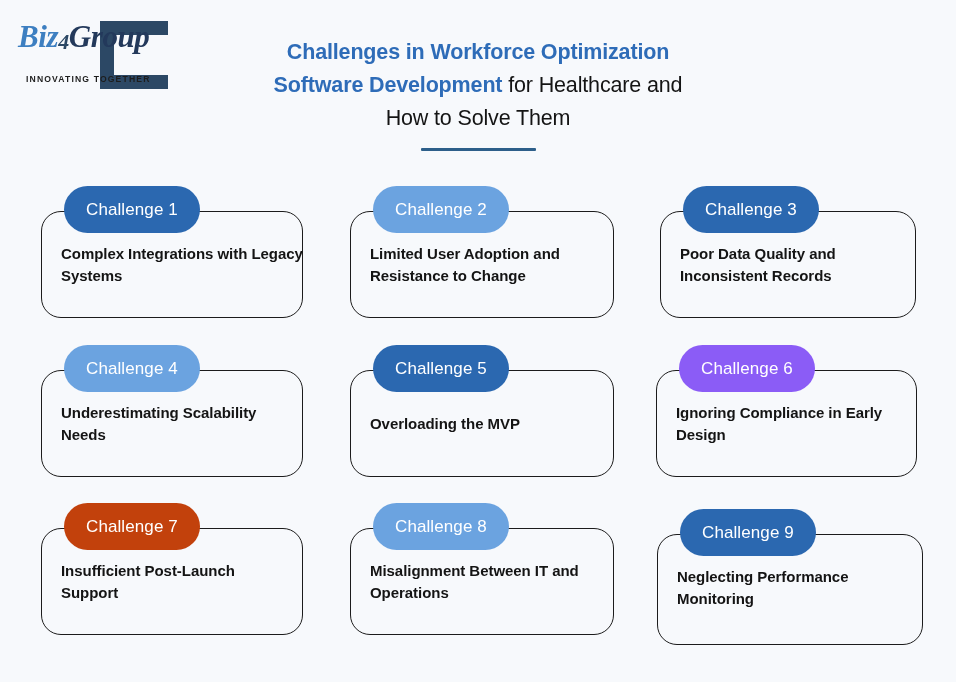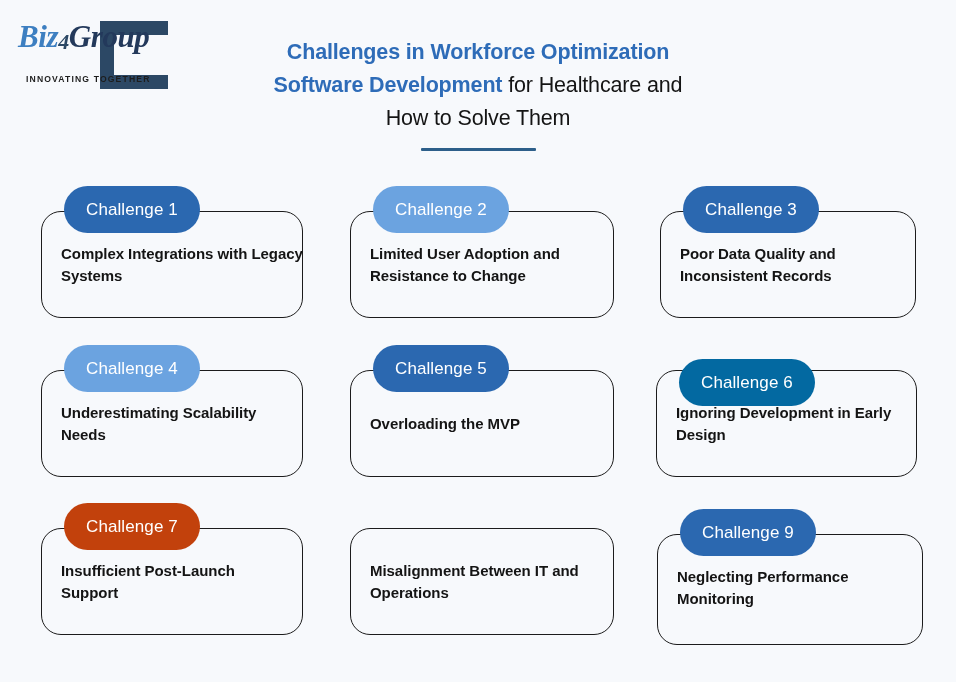--- a/index.html
+++ b/index.html
@@ -221,30 +221,31 @@
       <div class="badge" style="background: rgb(107, 163, 224);">Challenge 4</div>
       <div class="card-body" style="color: rgb(20, 20, 20);">Underestimating Scalability Needs</div>
     </div>
     <div class="cardwrap" style="left: 350px; top: 180px; width: 264px; height: 132px;">
       <div class="card" style="width: 264px; height: 107px; border-color: rgb(28, 28, 28);"></div>
       <div class="badge" style="background: rgb(43, 104, 176);">Challenge 5</div>
       <div class="card-body centered" style="top: 25px; height: 107px; color: rgb(20, 20, 20);">Overloading the MVP</div>
     </div>
     <div class="cardwrap" style="left: 656px; top: 180px; width: 261px; height: 132px;">
       <div class="card" style="width: 261px; height: 107px; border-color: rgb(28, 28, 28);"></div>
-      <div class="badge" style="background: #0369a1; margin-top: 14px;">Challenge 6</div>
-      <div class="card-body" style="color: rgb(20, 20, 20);">Ignoring Development in Early Design</div>
+      <div class="badge" style="background: #8b5cf6;">Challenge 6</div>
+      <div class="card-body" style="color: rgb(20, 20, 20);">Ignoring Compliance in Early Design</div>
     </div>
     <div class="cardwrap" style="left: 41px; top: 338px; width: 262px; height: 132px;">
       <div class="card" style="width: 262px; height: 107px; border-color: rgb(28, 28, 28);"></div>
       <div class="badge" style="background: #c2410c;">Challenge 7</div>
       <div class="card-body" style="color: rgb(20, 20, 20);">Insufficient Post-Launch Support</div>
     </div>
     <div class="cardwrap" style="left: 350px; top: 338px; width: 264px; height: 132px;">
       <div class="card" style="width: 264px; height: 107px; border-color: rgb(28, 28, 28);"></div>
+      <div class="badge" style="background: rgb(107, 163, 224);">Challenge 8</div>
       <div class="card-body" style="color: rgb(20, 20, 20);">Misalignment Between IT and Operations</div>
     </div>
     <div class="cardwrap" style="left: 657px; top: 344px; width: 266px; height: 136px;">
       <div class="card" style="width: 266px; height: 111px; border-color: rgb(28, 28, 28);"></div>
       <div class="badge" style="background: rgb(43, 104, 176);">Challenge 9</div>
       <div class="card-body" style="color: rgb(20, 20, 20);">Neglecting Performance Monitoring</div>
     </div>
   </div>
 
 </body></html>

